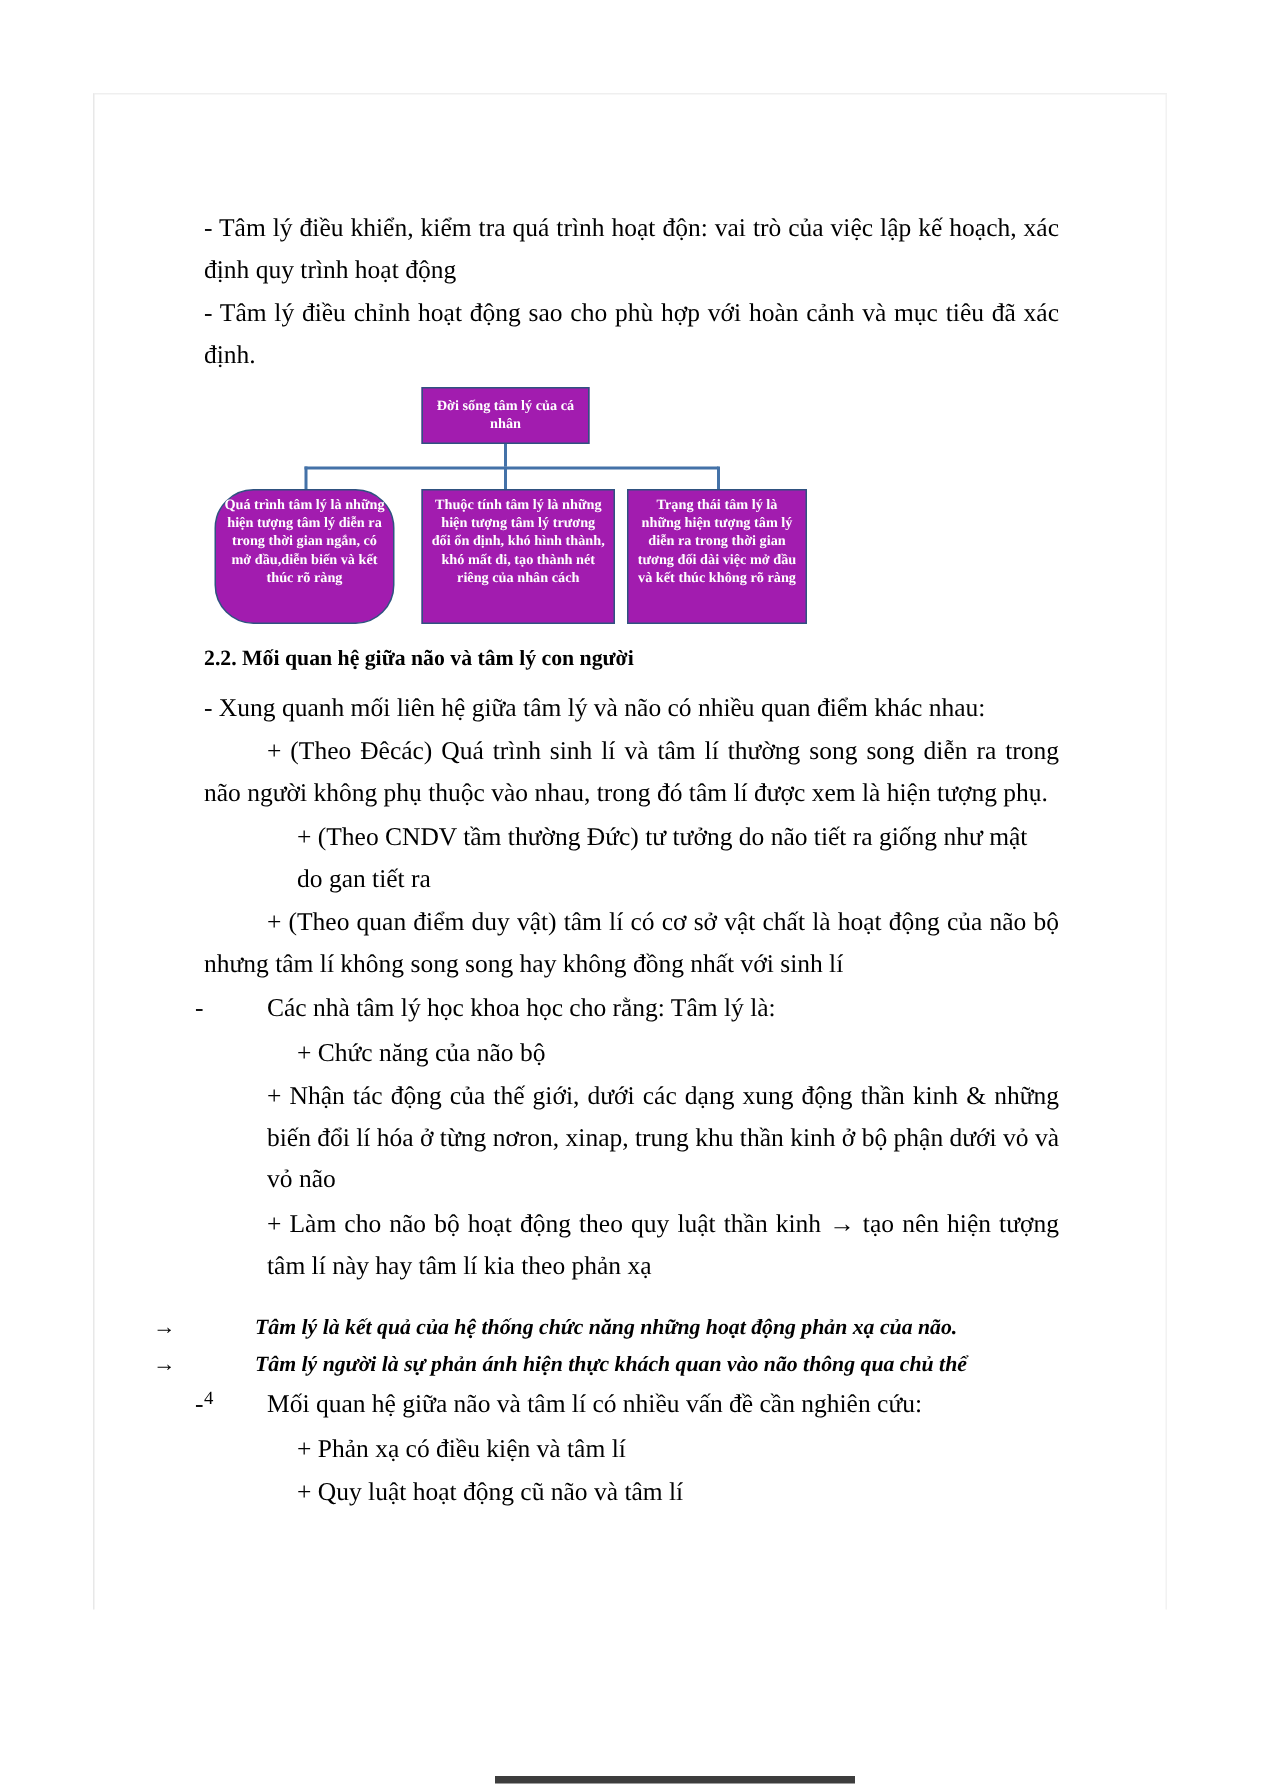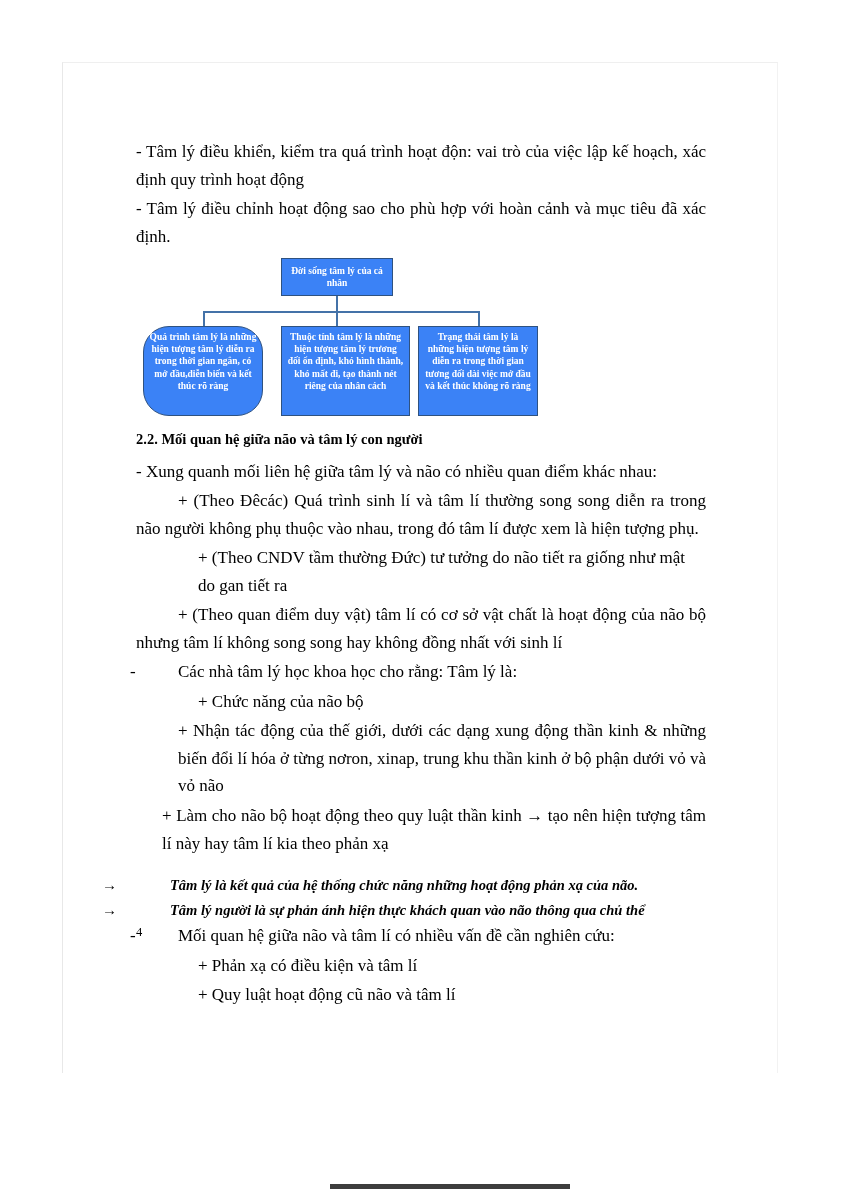--- a/index.html
+++ b/index.html
@@ -101,21 +101,21 @@
 
   
   .diagram {
     position: relative;
     width: 570px;
     height: 160px;
     margin: 8px 0 6px 0;
   }
   .node {
     position: absolute;
-    background: #3b82f6;
+    background: #a21caf;
     border: 1px solid #2f5280;
     color: #ffffff;
     font-family: "Liberation Serif", serif;
     font-weight: bold;
     font-size: 9.5px;
     line-height: 1.28;
     text-align: center;
     display: flex;
     align-items: flex-start;
     justify-content: center;
@@ -177,21 +177,21 @@
     <p>- Xung quanh mối liên hệ giữa tâm lý và não có nhiều quan điểm khác nhau:</p>
 
     <p class="lvl1-just" style="text-indent:42px;">+ (Theo Đêcác) Quá trình sinh lí và tâm lí thường song song diễn ra trong não người không phụ thuộc vào nhau, trong đó tâm lí được xem là hiện tượng phụ.</p>
     <p class="lvl1">+ (Theo CNDV tầm thường Đức) tư tưởng do não tiết ra giống như mật do gan tiết ra</p>
     <p class="lvl1-just" style="text-indent:42px;">+ (Theo quan điểm duy vật) tâm lí có cơ sở vật chất là hoạt động của não bộ nhưng tâm lí không song song hay không đồng nhất với sinh lí</p>
 
     <p class="hang"><span class="dash">-</span><span>Các nhà tâm lý học khoa học cho rằng: Tâm lý là:</span></p>
 
     <p class="lvl1">+ Chức năng của não bộ</p>
     <p class="lvl1-just" style="margin-left:42px;">+ Nhận tác động của thế giới, dưới các dạng xung động thần kinh &amp; những biến đổi lí hóa ở từng nơron, xinap, trung khu thần kinh ở bộ phận dưới vỏ và vỏ não</p>
-    <p class="lvl1-just" style="margin-left:26px;">+ Làm cho não bộ hoạt động theo quy luật thần kinh → tạo nên hiện tượng tâm lí này hay tâm lí kia theo phản xạ</p>
+    <p class="lvl1-just" style="margin-left:42px;">+ Làm cho não bộ hoạt động theo quy luật thần kinh → tạo nên hiện tượng tâm lí này hay tâm lí kia theo phản xạ</p>
 
     <div class="gap"></div>
 
     <p class="arrow-line arrow-hang"><span class="arrow-glyph">→</span><span class="txt">Tâm lý là kết quả của hệ thống chức năng những hoạt động phản xạ của não.</span></p>
     <p class="arrow-line arrow-hang"><span class="arrow-glyph">→</span><span class="txt">Tâm lý người là sự phản ánh hiện thực khách quan vào não thông qua chủ thể</span></p>
 
     <p class="hang"><span class="dash">-</span><span>Mối quan hệ giữa não và tâm lí có nhiều vấn đề cần nghiên cứu:</span></p>
 
     <p class="lvl1">+ Phản xạ có điều kiện và tâm lí</p>
     <p class="lvl1">+ Quy luật hoạt động cũ não và tâm lí</p>

